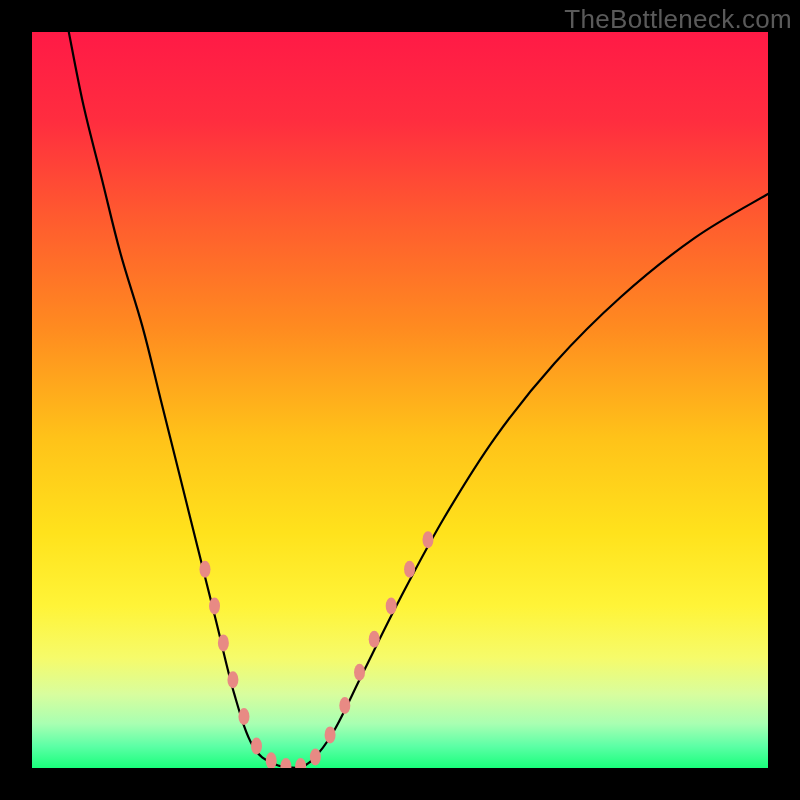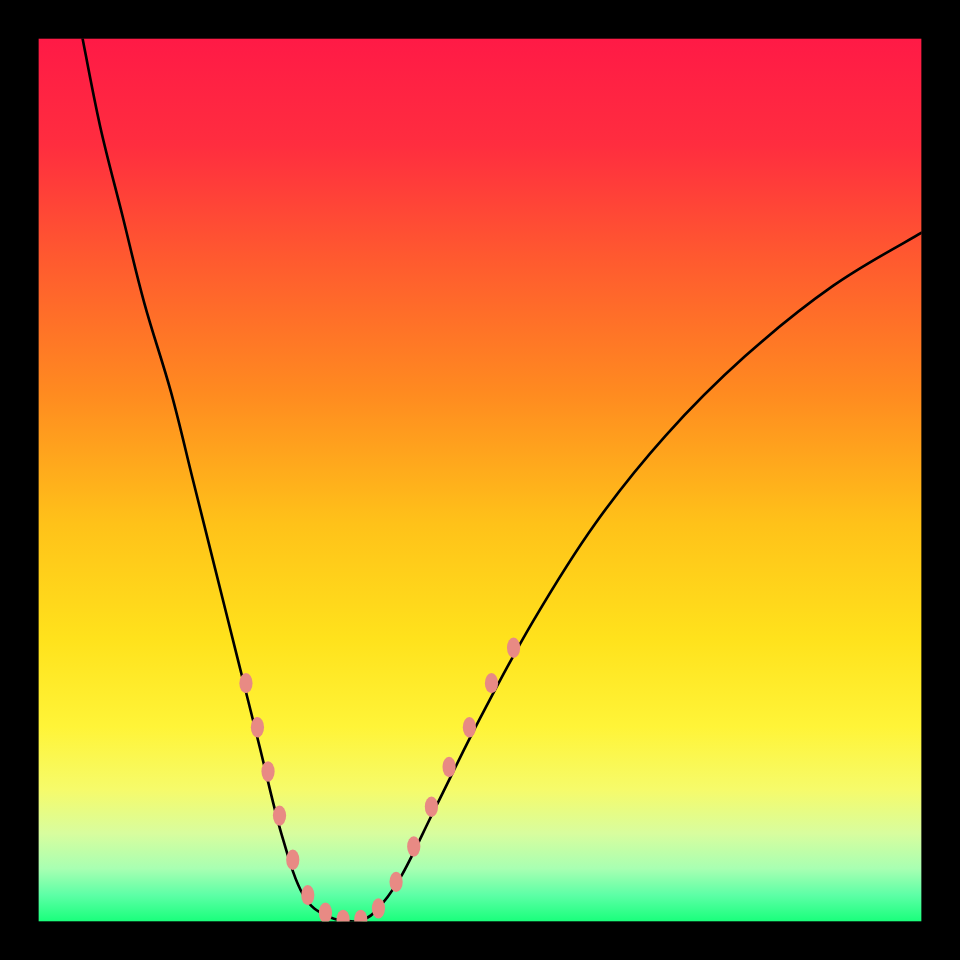--- a/index.html
+++ b/index.html
@@ -48,20 +48,21 @@
     top: 0;
     width: 100%;
     height: 100%;
     z-index: 2;
   }
 </style>
 </head>
 <body>
 
 <div class="container">
+  <div class="watermark">TheBottleneck.com</div>
 
   <div class="plot-area">
     <svg class="gradient-bg" viewBox="0 0 736 736" preserveAspectRatio="none">
       <defs>
         <linearGradient id="bg-grad" x1="0" y1="0" x2="0" y2="1">
             <stop offset="0.00%" stop-color="#ff1a46"></stop>
             <stop offset="12.00%" stop-color="#ff2d3f"></stop>
             <stop offset="25.00%" stop-color="#ff5a2f"></stop>
             <stop offset="40.00%" stop-color="#ff8a20"></stop>
             <stop offset="55.00%" stop-color="#ffc219"></stop>

